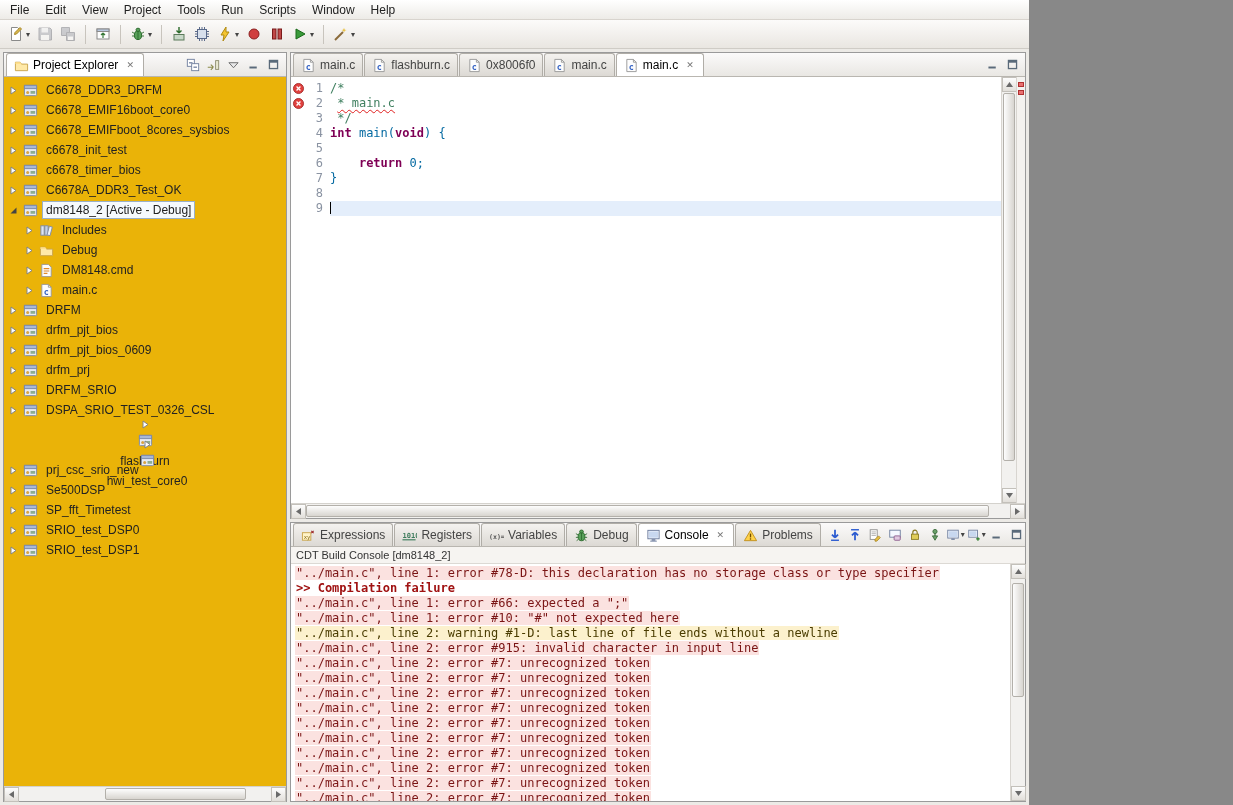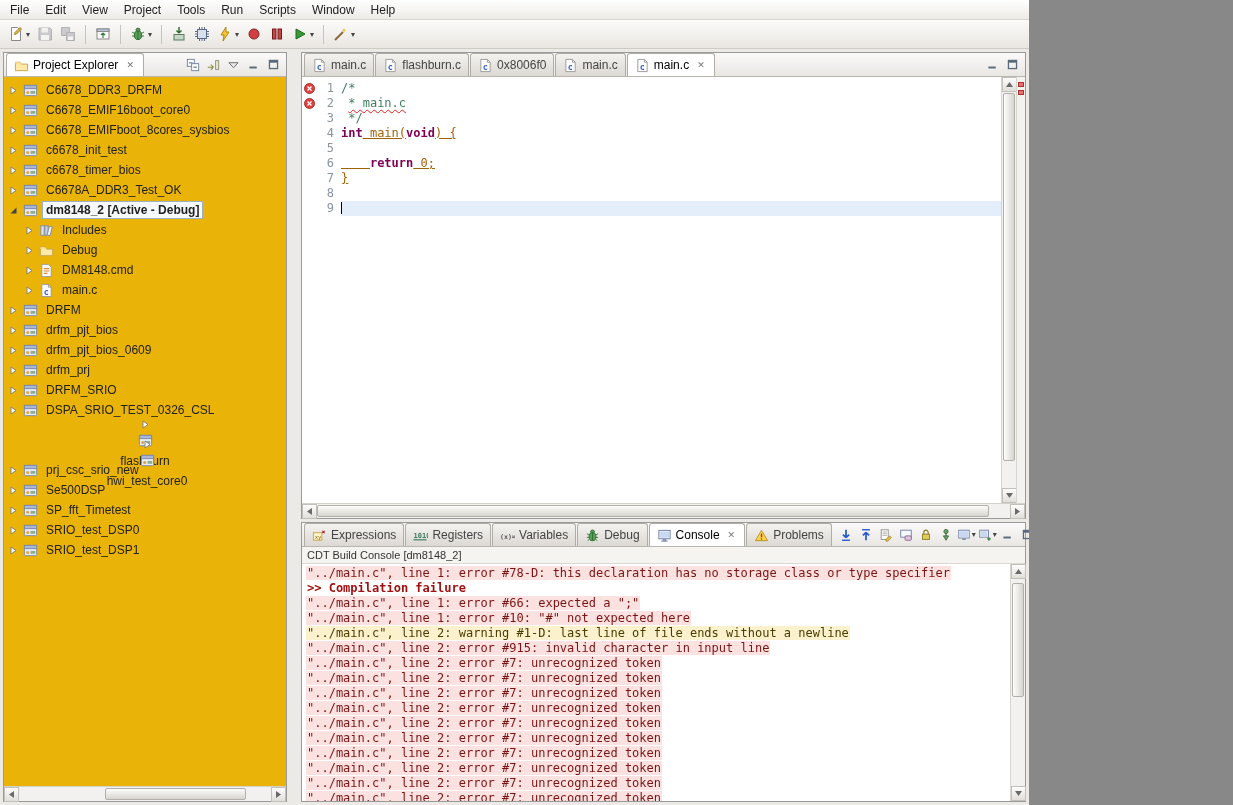--- a/index.html
+++ b/index.html
@@ -8,21 +8,21 @@
 
   .menubar { height: 20px; display: flex; align-items: center; background: linear-gradient(#ffffff, #edebe7); border-bottom: 1px solid #d8d4ce; padding-left: 2px; flex-shrink: 0; }
   .menu-item { padding: 2px 8px; cursor: default; }
 
   .toolbar { height: 29px; display: flex; align-items: center; background: linear-gradient(#fcfbfa, #e9e6e1); border-bottom: 1px solid #cfccc6; padding: 0 5px; gap: 1px; flex-shrink: 0; }
   .tbtn { height: 23px; display: flex; align-items: center; padding: 2px 3px; border-radius: 3px; gap: 1px; }
   .tbtn.dis { opacity: .4; filter: grayscale(.8); }
   .dd { font-size: 8px; color: #444; margin-left: 1px; }
   .tsep { width: 1px; height: 19px; background: #c8c4bd; margin: 0 5px; }
 
-  .main { flex: 1; display: flex; gap: 14px; padding: 3px; min-height: 0; }
+  .main { flex: 1; display: flex; gap: 3px; padding: 3px; min-height: 0; }
   .panel { border: 1px solid #9a9a9a; background: #fff; display: flex; flex-direction: column; min-height: 0; }
   .left-panel { width: 284px; flex-shrink: 0; }
   .right-col { flex: 1; display: flex; flex-direction: column; gap: 3px; min-width: 0; }
   .editor-panel { height: 467px; flex-shrink: 0; }
   .bottom-panel { flex: 1; }
 
   .tabrow { height: 24px; display: flex; align-items: flex-end; background: linear-gradient(#fbfafa, #e9e7e3); border-bottom: 1px solid #b9b6b0; padding-left: 2px; flex-shrink: 0; }
   .tab { height: 23px; display: flex; align-items: center; gap: 4px; padding: 0 7px; border: 1px solid #b0ada7; border-bottom: none; border-radius: 3px 3px 0 0; margin-right: 1px; background: linear-gradient(#f4f2ef, #dcd9d4); color: #444; white-space: nowrap; }
   .tab.active { background: #fff; color: #000; }
   .tab .close { font-size: 9px; color: #777; margin-left: 2px; padding: 0 2px; }
@@ -30,40 +30,40 @@
   .hdr-icons { display: flex; align-items: center; gap: 2px; padding: 0 4px; align-self: center; }
   .hbtn { min-width: 18px; height: 18px; display: flex; align-items: center; justify-content: center; border-radius: 2px; }
 
   .ic { display: inline-flex; align-items: center; justify-content: center; }
   .ic svg, .hbtn svg { display: block; }
 
   .tree { flex: 1; overflow: hidden; background: #eab308; padding-top: 3px; }
   .trow { height: 20px; display: flex; align-items: center; gap: 4px; white-space: nowrap; }
   .trow .twisty { width: 11px; display: flex; justify-content: center; flex-shrink: 0; }
   .trow .tlabel { padding: 1px 3px; border: 1px solid transparent; }
-  .trow.active .tlabel { font-weight: bold; border: 1px solid #9ab0c8; background: #f6fafd; }
+  .trow.active .tlabel { font-weight: normal; border: 1px solid #9ab0c8; background: #f6fafd; }
 
   .hsb { height: 15px; background: #f2f1ef; border-top: 1px solid #d4d2cd; display: flex; align-items: center; flex-shrink: 0; }
   .sb-btn { width: 15px; height: 15px; display: flex; align-items: center; justify-content: center; background: linear-gradient(#fdfdfd, #e2dfda); border: 1px solid #c3c0ba; flex-shrink: 0; }
   .sb-track { flex: 1; position: relative; height: 100%; }
   .sb-thumb-h { position: absolute; top: 1px; bottom: 1px; background: linear-gradient(#fdfdfd, #d8d5d0); border: 1px solid #b3b0aa; border-radius: 2px; }
   .vsb { width: 15px; background: #f2f1ef; border-left: 1px solid #d8d5d0; display: flex; flex-direction: column; flex-shrink: 0; }
   .vsb .sb-track { width: 100%; height: auto; flex: 1; }
   .sb-thumb-v { position: absolute; left: 1px; right: 1px; background: linear-gradient(90deg, #fdfdfd, #d8d5d0); border: 1px solid #b3b0aa; border-radius: 2px; }
 
   .editor-body { flex: 1; display: flex; min-height: 0; }
   .code-pane { flex: 1; overflow: hidden; font-family: "DejaVu Sans Mono", "Liberation Mono", monospace; font-size: 12px; background: #fff; padding-top: 4px; min-width: 0; }
   .cline { display: flex; height: 15px; line-height: 15px; }
   .cmark { width: 15px; flex-shrink: 0; display: flex; align-items: center; justify-content: center; }
   .cnum { width: 24px; text-align: right; padding-right: 7px; color: #8a93a2; flex-shrink: 0; }
   .ctext { flex: 1; white-space: pre; }
   .cline.cur .ctext { background: var(--current_line, #e4eefb); }
   .tok-kw { color: var(--keyword, #7f0055); font-weight: bold; }
   .tok-com { color: var(--comment, #3f7f5f); }
-  .tok-pl { color: #a16207; text-decoration: underline; }
+  .tok-pl { color: #0369a1; }
   .sq { text-decoration: underline wavy #e02020 1px; text-underline-offset: 2px; }
   .caret { display: inline-block; width: 1px; height: 12px; background: #000; vertical-align: -2px; }
   .overview { width: 9px; background: #f4f2ef; border-left: 1px solid #d8d5d0; position: relative; flex-shrink: 0; }
   .ov-mark { position: absolute; left: 1px; right: 1px; height: 5px; background: #e87070; border: 1px solid #b03030; }
 
   .console-titlebar { height: 17px; background: #f6f4f1; border-bottom: 1px solid #dcd9d4; display: flex; align-items: center; padding-left: 5px; font-size: 11px; color: #333; flex-shrink: 0; }
   .console-row { flex: 1; display: flex; min-height: 0; }
   .console-body { flex: 1; overflow: hidden; font-family: "DejaVu Sans Mono", "Liberation Mono", monospace; font-size: 12px; background: #fff; padding-top: 2px; min-width: 0; }
   .conline { height: 15px; line-height: 15px; white-space: pre; padding-left: 4px; }
   .conline span { padding: 0 1px; }

